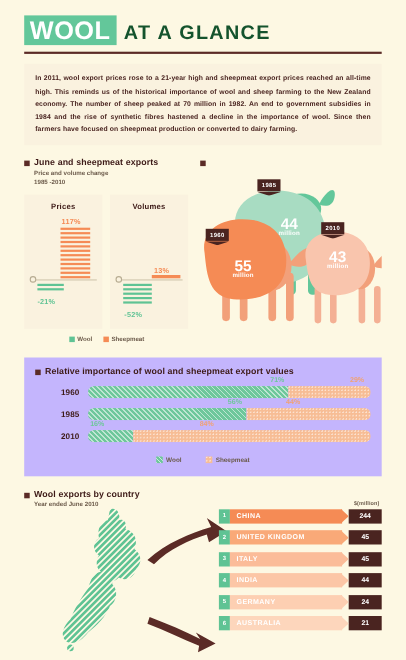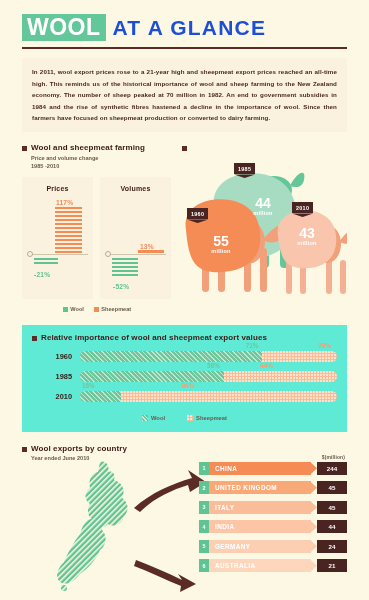--- a/index.html
+++ b/index.html
@@ -14,21 +14,21 @@
 
   
   .header{padding:14px 22px 0 22px;}
   .title-row{display:flex;align-items:baseline;gap:7px;}
   .title-hl{
     background:#63c79a;color:#ffffff;
     font-size:23px;font-weight:bold;letter-spacing:.5px;
     padding:1px 5px 2px 5px;line-height:1.05;
   }
   .title-rest{
-    color:#1d4ed8;font-size:21px;font-weight:bold;letter-spacing:1.2px;
+    color:#14532d;font-size:18px;font-weight:bold;letter-spacing:1.2px;
   }
   .title-rule{
     height:2px;background:#5b2b26;margin:6px 0 0 0;width:100%;
   }
 
   .intro{
     margin:9px 22px 0 22px;
     background:#faf2df;
     padding:8px 10px 9px 10px;
     font-size:6.2px;line-height:1.85;
@@ -91,21 +91,21 @@
     border-left:0 solid transparent;
     height:3.5px;background:#4a2420;
     clip-path:polygon(0 0,100% 0,50% 100%);
   }
   .snum{position:absolute;color:#fff;text-align:center;line-height:1;}
   .snum b{display:block;font-size:14px;font-weight:bold;}
   .snum i{display:block;font-size:5.6px;font-style:normal;font-weight:bold;margin-top:1px;letter-spacing:.2px;}
 
   
   .card2{
-    margin:13px 22px 0 22px;background:#5eead4;padding:8px 10px 11px 10px;
+    margin:13px 22px 0 22px;background:#c4b5fd;padding:8px 10px 11px 10px;
   }
   .ribar{display:flex;align-items:center;margin-top:9px;}
   .riyear{width:40px;text-align:right;font-size:7.4px;font-weight:bold;color:#3d1a17;padding-right:8px;}
   .ritrack{flex:1;height:11px;display:flex;position:relative;}
   .riseg{height:11px;position:relative;}
   .riseg.wool{
     background-color:#6ec79b;
     background-image:repeating-linear-gradient(45deg,rgba(255,255,255,.55) 0 1.1px,rgba(255,255,255,0) 1.1px 3.2px);
     border-radius:5.5px 0 0 5.5px;
   }
@@ -161,21 +161,21 @@
   </div>
   <div class="title-rule"></div>
 </div>
 <div class="intro">In 2011, wool export prices rose to a 21-year high and sheepmeat export prices reached an all-time high. This reminds us of the historical importance of wool and sheep farming to the New Zealand economy. The number of sheep peaked at 70 million in 1982. An end to government subsidies in 1984 and the rise of synthetic fibres hastened a decline in the importance of wool. Since then farmers have focused on sheepmeat production or converted to dairy farming.</div>
 
 <div class="row1">
 
   <div class="col-left">
     <div class="sec-head">
       <span class="sq"></span>
-      <span class="sec-title">Wool and sheepmeat farming</span>
+      <span class="sec-title">June and sheepmeat exports</span>
     </div>
     <div class="sec-sub">Price and volume change</div>
     <div class="sec-sub" style="margin-top:0">1985 -2010</div>
 
     <div class="panelwrap">
 
       <div class="panel">
         <div class="panel-title">Prices</div>
         <div class="axis"></div>
         <div class="axis-dot"></div>

